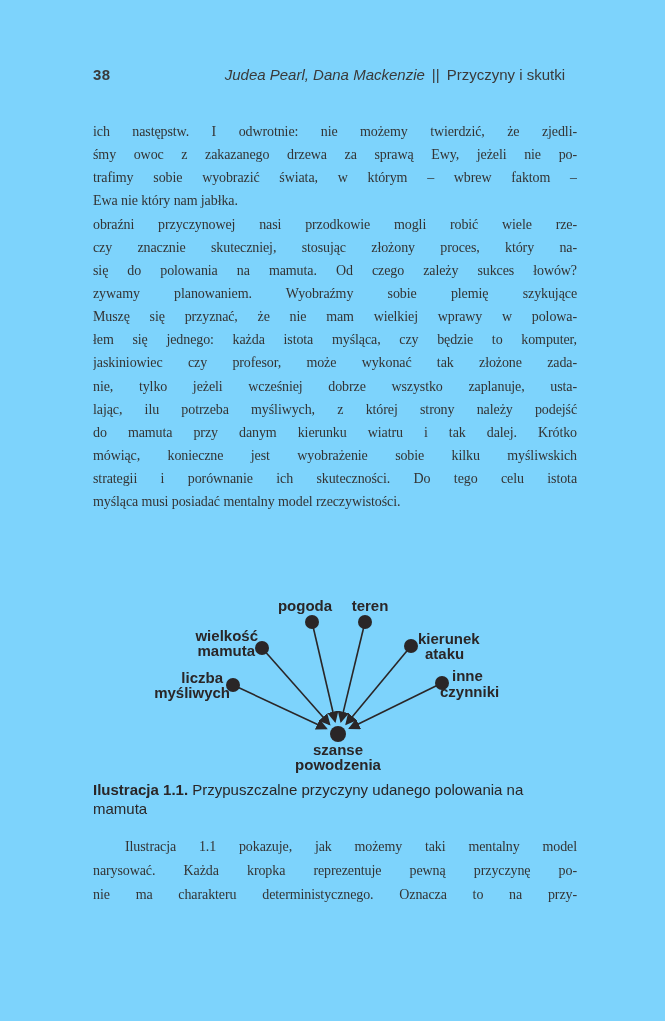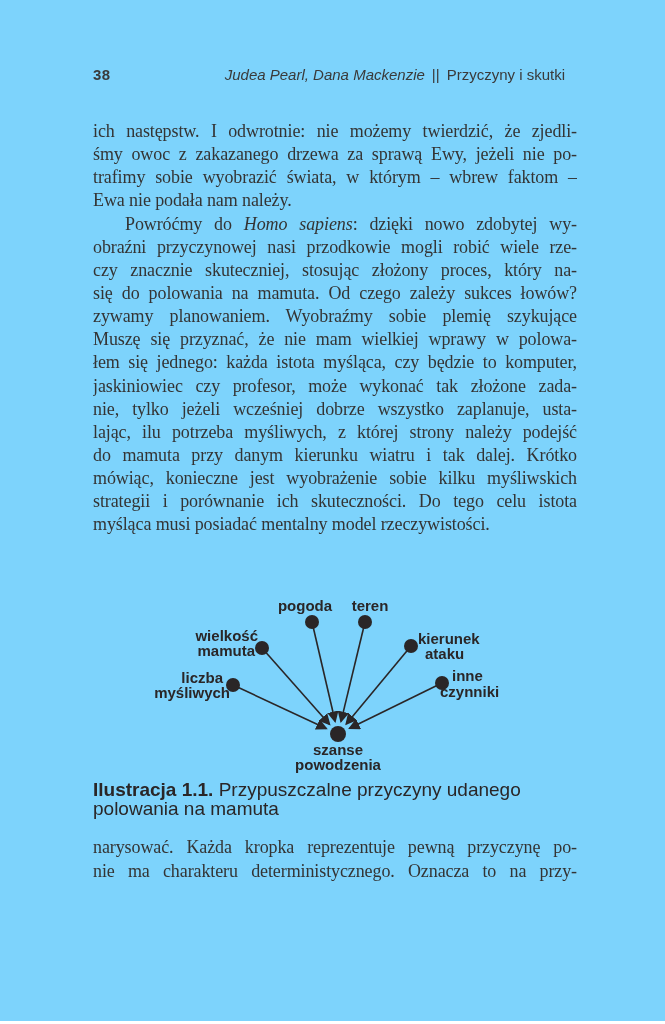--- a/index.html
+++ b/index.html
@@ -18,21 +18,21 @@
     font-size:15px;color:#3a3a3a;
   }
   .pagenum{position:absolute;left:0;top:0;font-weight:700;letter-spacing:.3px;}
   .runhead{position:absolute;left:0;right:12px;text-align:right;top:0;white-space:nowrap;}
   .runhead .authors{font-style:italic;}
   .runhead .sep{padding:0 7px;font-weight:400;}
   .runhead .btitle{font-weight:400;}
   
   .block{
     position:absolute;left:93px;width:484px;
-    font-size:18px;letter-spacing:-0.1px;
+    font-size:14px;letter-spacing:-0.1px;
   }
   .block1{top:120px;}
   .block3{top:835px;}
   .bline{
     height:23.15px;line-height:23.15px;
     text-align:justify;text-align-last:justify;
     overflow:hidden;white-space:nowrap;
   }
   .block3 .bline{height:24px;line-height:24px;}
   .bline.flush{text-align:left;text-align-last:left;}
@@ -41,43 +41,42 @@
   
   .diagram{position:absolute;left:115px;top:593px;}
   .dg-label{
     font-family:"Liberation Sans", sans-serif;
     font-weight:700;font-size:15px;fill:#2a2627;
   }
   
   .caption{
     position:absolute;left:93px;top:780px;width:484px;
     font-family:"Liberation Sans", sans-serif;
-    font-size:19px;color:#2a2627;line-height:19px;
+    font-size:15px;color:#2a2627;line-height:19px;
   }
   .caption .cap-label{font-weight:700;}
 </style>
 </head>
 <body>
 
 <div class="page">
 
   <div class="hdr">
     <span class="pagenum">38</span>
     <div class="runhead">
       <span class="authors">Judea Pearl, Dana Mackenzie</span><span class="sep">||</span><span class="btitle">Przyczyny i skutki</span>
     </div>
   </div>
 
   <div class="block block1">
     <div class="bline">ich następstw. I odwrotnie: nie możemy twierdzić, że zjedli-</div>
     <div class="bline">śmy owoc z zakazanego drzewa za sprawą Ewy, jeżeli nie po-</div>
     <div class="bline">trafimy sobie wyobrazić świata, w którym – wbrew faktom –</div>
-    <div class="bline flush">Ewa nie podała nam należy.</div>
+    <div class="bline flush">Ewa nie który nam jabłka.</div>
 
-    <div class="bline indent"><span>Powróćmy do </span><span class="ital">Homo sapiens</span><span>: dzięki nowo zdobytej wy-</span></div>
     <div class="bline">obraźni przyczynowej nasi przodkowie mogli robić wiele rze-</div>
     <div class="bline">czy znacznie skuteczniej, stosując złożony proces, który na-</div>
     <div class="bline">się do polowania na mamuta. Od czego zależy sukces łowów?</div>
     <div class="bline">zywamy planowaniem. Wyobraźmy sobie plemię szykujące</div>
     <div class="bline">Muszę się przyznać, że nie mam wielkiej wprawy w polowa-</div>
     <div class="bline">łem się jednego: każda istota myśląca, czy będzie to komputer,</div>
     <div class="bline">jaskiniowiec czy profesor, może wykonać tak złożone zada-</div>
     <div class="bline">nie, tylko jeżeli wcześniej dobrze wszystko zaplanuje, usta-</div>
     <div class="bline">lając, ilu potrzeba myśliwych, z której strony należy podejść</div>
     <div class="bline">do mamuta przy danym kierunku wiatru i tak dalej. Krótko</div>
@@ -124,17 +123,18 @@
     <text class="dg-label" x="325" y="104" text-anchor="start">czynniki</text>
     <text class="dg-label" x="223" y="162" text-anchor="middle">szanse</text>
     <text class="dg-label" x="223" y="177" text-anchor="middle">powodzenia</text>
   </svg>
 
   <div class="caption">
     <span class="cap-label">Ilustracja 1.1.</span><span> Przypuszczalne przyczyny udanego polowania na mamuta</span>
   </div>
 
   <div class="block block3">
+    <div class="bline indent">Ilustracja 1.1 pokazuje, jak możemy taki mentalny model</div>
     <div class="bline">narysować. Każda kropka reprezentuje pewną przyczynę po-</div>
     <div class="bline">nie ma charakteru deterministycznego. Oznacza to na przy-</div>
   </div>
 
 </div>
 
 </body></html>

